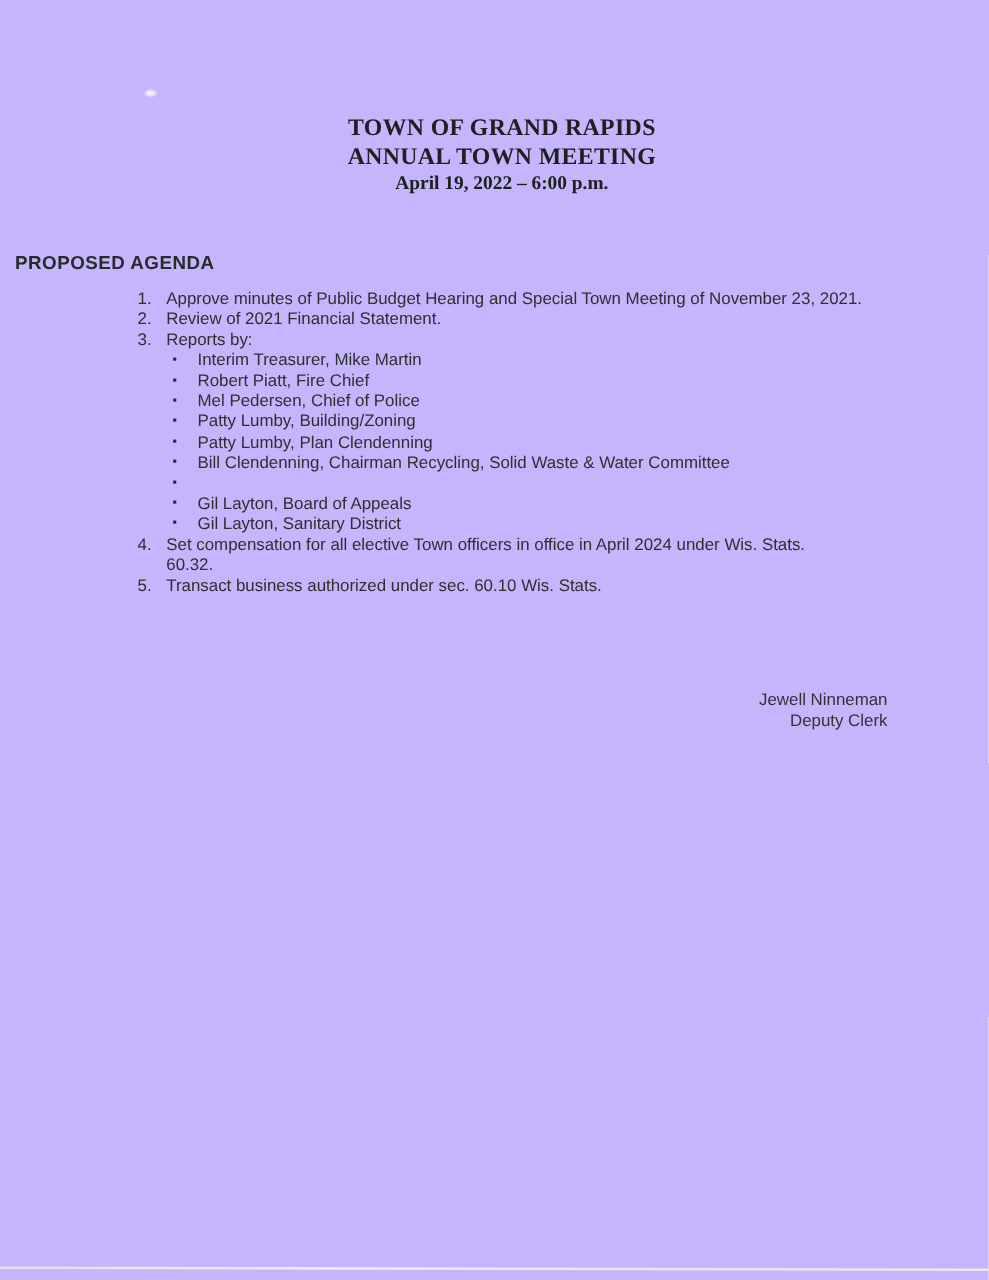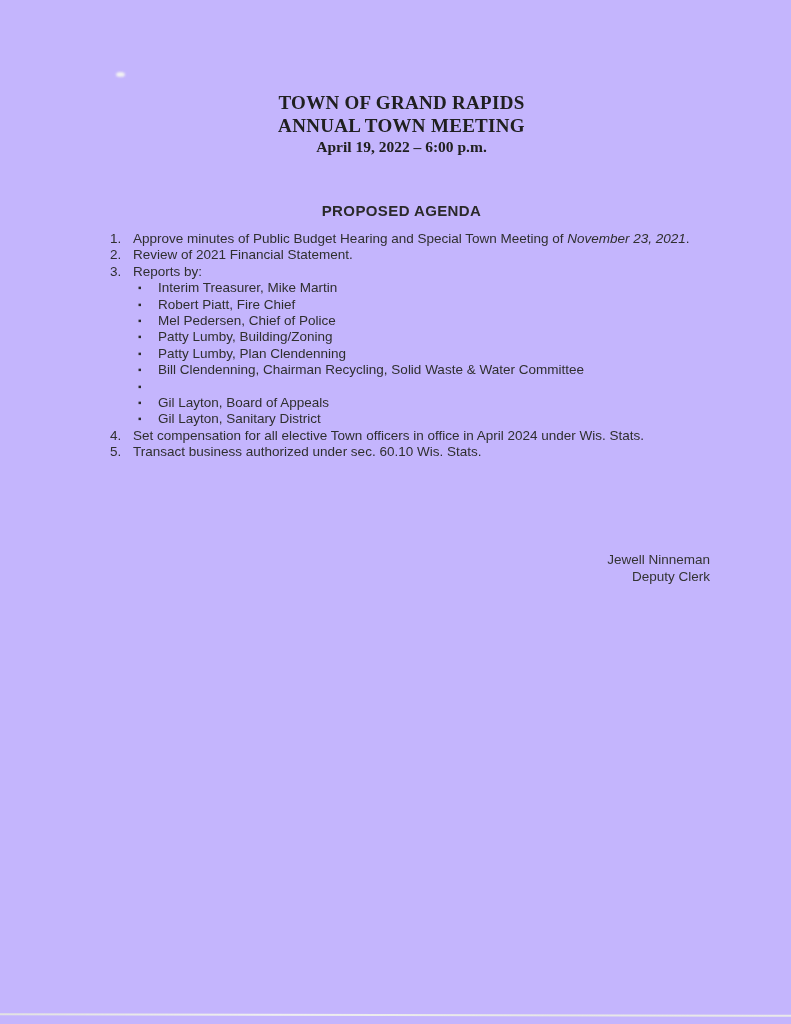--- a/index.html
+++ b/index.html
@@ -44,21 +44,20 @@
     line-height: 0;
   }
   
   .agenda-title {
     position: absolute;
     top: 202px;
     left: 0;
     width: 100%;
     padding-left: 12px;
     box-sizing: border-box;
-    text-align: center;
     font-weight: bold;
     font-size: 15px;
     letter-spacing: 0.4px;
     color: #2a2a2a;
   }
   
   .agenda {
     position: absolute;
     top: 231px;
     left: 110px;
@@ -71,21 +70,20 @@
     align-items: flex-start;
   }
   .item .num {
     flex: none;
     width: 23px;
   }
   .item .itext {
     flex: 1;
   }
   .it {
-    font-style: italic;
   }
   .line2 {
     display: block;
   }
   .reports {
     margin: 0;
     padding: 0;
   }
   .report {
     display: flex;
@@ -197,21 +195,21 @@
           <span class="report">
               <span class="rbullet">▪</span>
               <span>Gil Layton, Sanitary District</span>
             </span>
         </span>
       </span>
     </div>
 
     <div class="item">
       <span class="num">4.</span>
-      <span class="itext"><span>Set compensation for all elective Town officers in office in April 2024 under Wis. Stats.</span></span>
+      <span class="itext"><span>Set compensation for all elective Town officers in office in April 2024 under Wis. Stats.</span><span class="line2">60.32.</span></span>
     </div>
 
     <div class="item">
       <span class="num">5.</span>
       <span class="itext">Transact business authorized under sec. 60.10 Wis. Stats.</span>
     </div>
 
   </div>
 
   <div class="signature">

